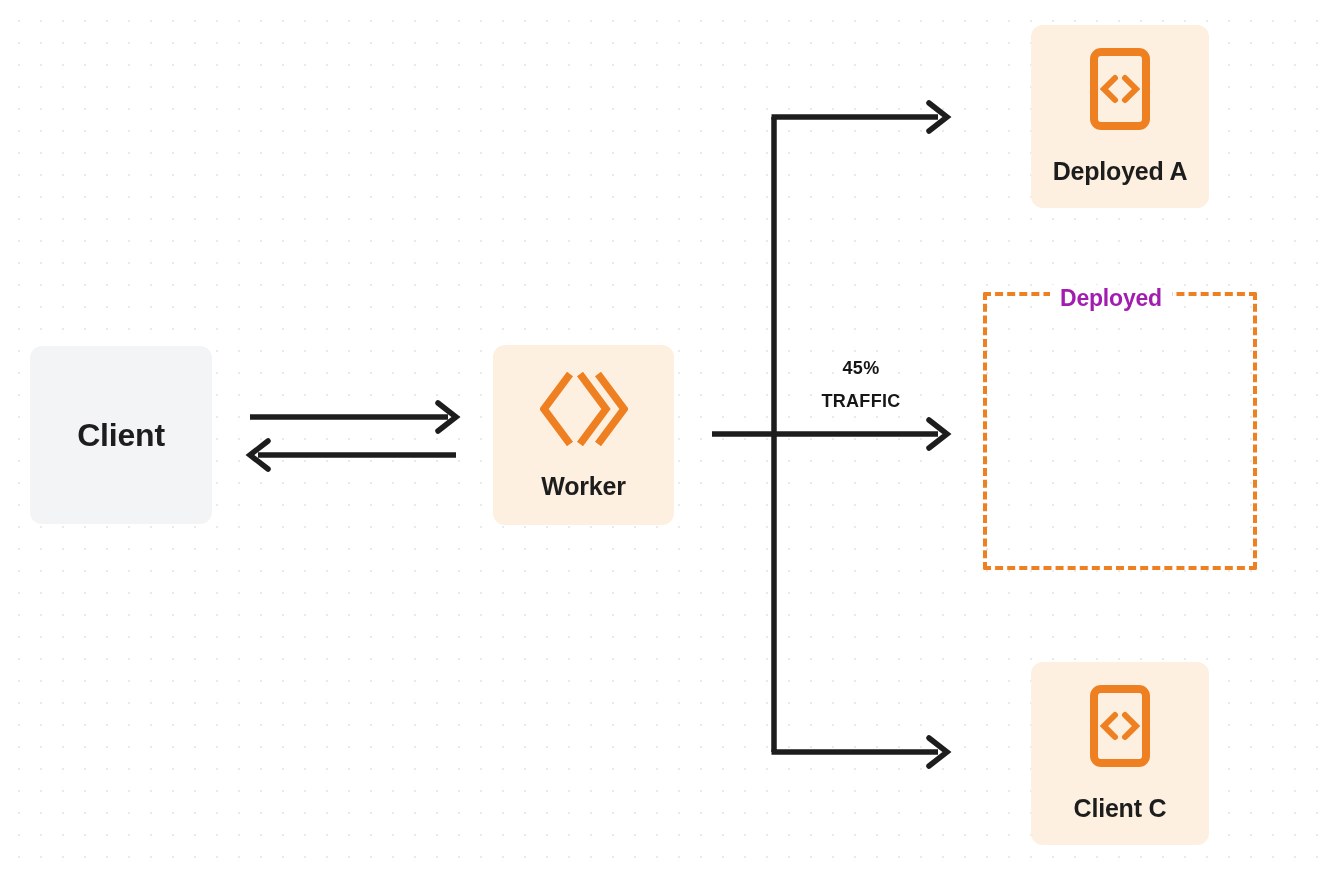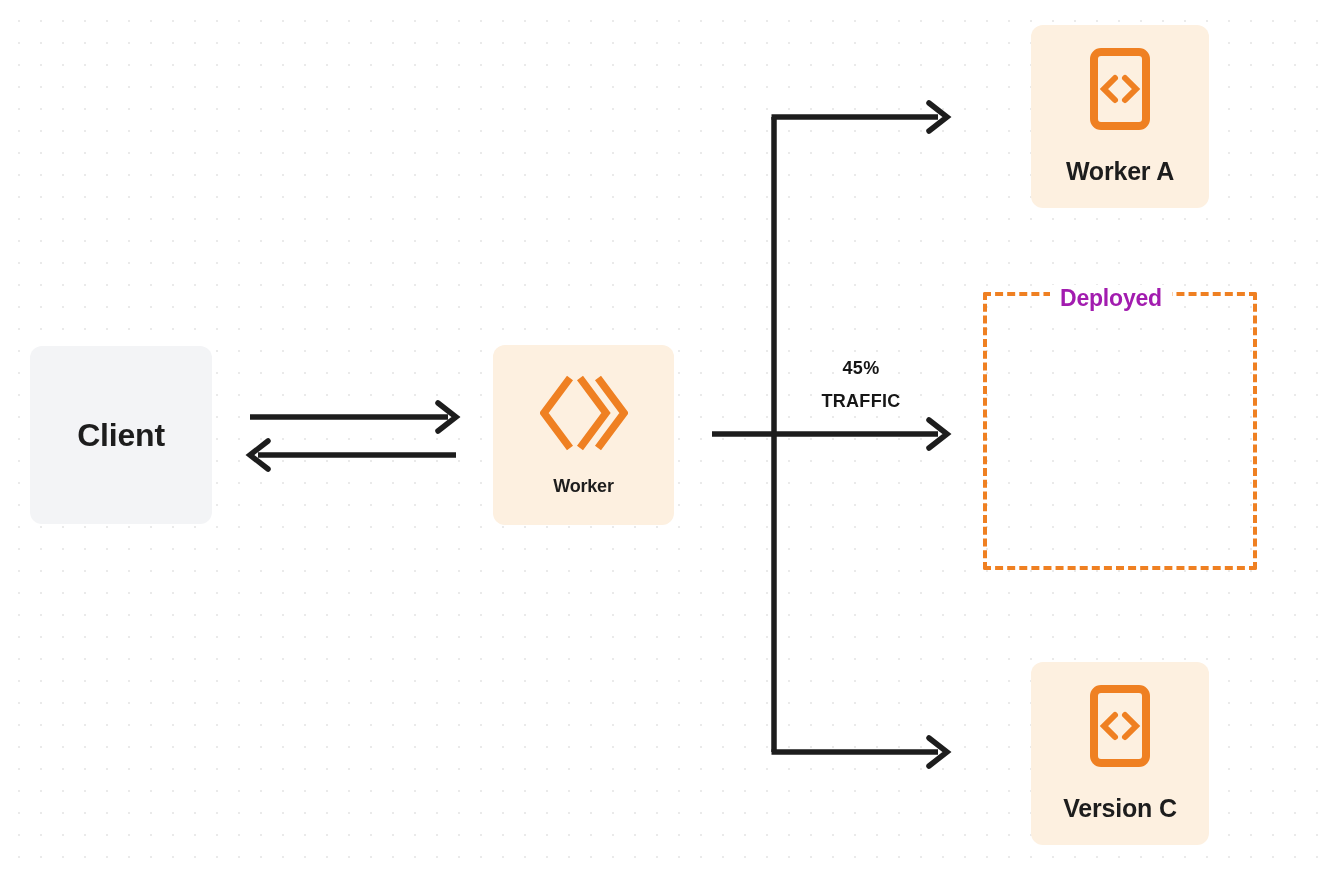--- a/index.html
+++ b/index.html
@@ -42,21 +42,21 @@
     background:#f3f4f6;
   }
   #client-node .node-label { font-size:32px; }
 
   
   #worker-node {
     left:493px; top:345px;
     width:181px; height:180px;
     background:#fdf0e0;
   }
-  #worker-node .node-label { font-size:18px; margin-top:20px; }
+  #worker-node .node-label { font-size:25px; margin-top:20px; }
 
   
   .version-node {
     width:178px; height:183px;
     background:#fdf0e0;
   }
   #version-a-node { left:1031px; top:25px; }
   #version-b-node { left:1031px; top:343px; }
   #version-c-node { left:1031px; top:662px; }
   .version-node .node-label { font-size:25px; margin-top:22px; }
@@ -163,31 +163,31 @@
   </div>
 
   <div class="node version-node" id="version-a-node">
     <span class="icon-code">
       <svg width="62" height="84" viewBox="0 0 62 84" xmlns="http://www.w3.org/2000/svg">
         <rect x="5" y="5" width="52" height="74" rx="7" ry="7" stroke="#ef8022" stroke-width="8" fill="none"></rect>
         <path d="M26 31 L15 42 L26 53" stroke="#ef8022" stroke-width="6" fill="none" stroke-linecap="round" stroke-linejoin="miter"></path>
         <path d="M36 31 L47 42 L36 53" stroke="#ef8022" stroke-width="6" fill="none" stroke-linecap="round" stroke-linejoin="miter"></path>
       </svg>
     </span>
-    <span class="node-label">Worker A</span>
+    <span class="node-label">Deployed A</span>
   </div>
 
   <div id="deployed-group"></div>
   <div id="deployed-label">Deployed</div>
 
 
   <div class="node version-node" id="version-c-node">
     <span class="icon-code">
       <svg width="62" height="84" viewBox="0 0 62 84" xmlns="http://www.w3.org/2000/svg">
         <rect x="5" y="5" width="52" height="74" rx="7" ry="7" stroke="#ef8022" stroke-width="8" fill="none"></rect>
         <path d="M26 31 L15 42 L26 53" stroke="#ef8022" stroke-width="6" fill="none" stroke-linecap="round" stroke-linejoin="miter"></path>
         <path d="M36 31 L47 42 L36 53" stroke="#ef8022" stroke-width="6" fill="none" stroke-linecap="round" stroke-linejoin="miter"></path>
       </svg>
     </span>
-    <span class="node-label">Version C</span>
+    <span class="node-label">Client C</span>
   </div>
 
 </div>
 
 </body></html>

